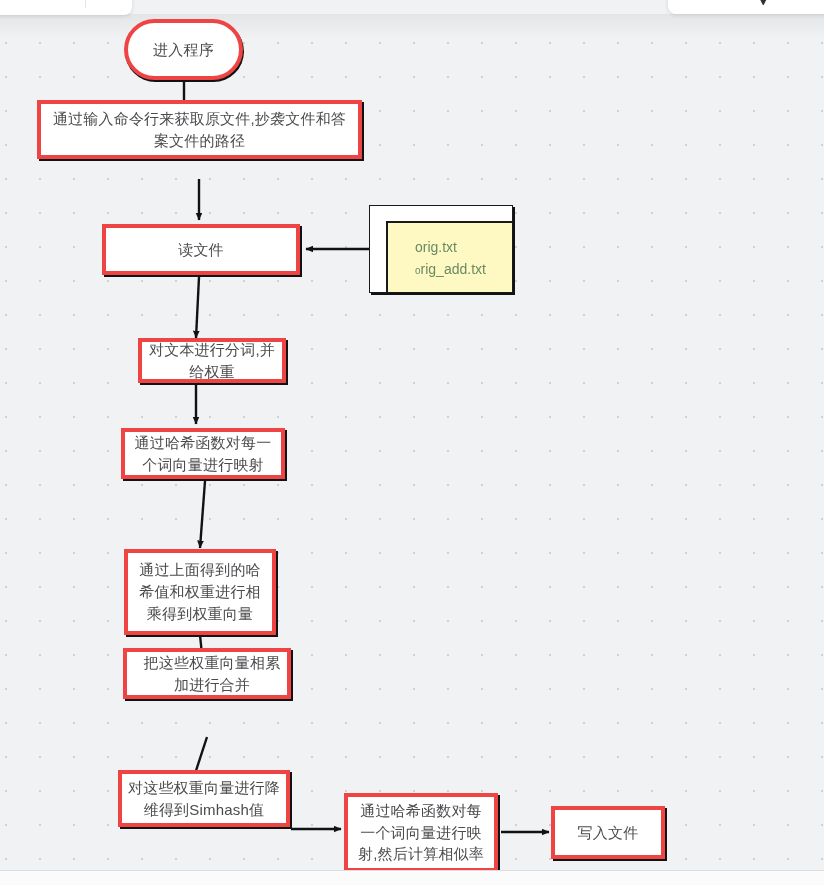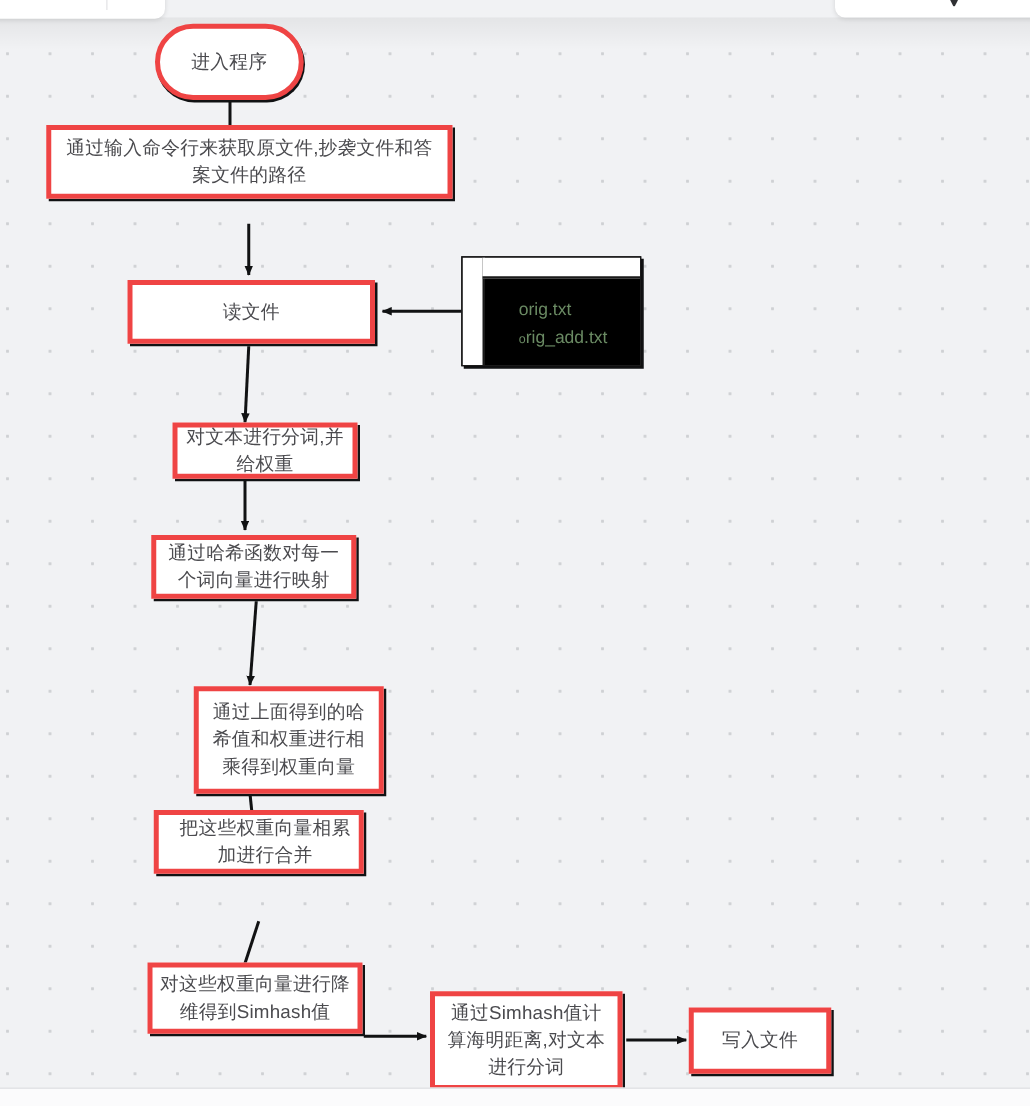--- a/index.html
+++ b/index.html
@@ -103,21 +103,21 @@
   .node.stadium {
     border-radius: 999px;
     box-shadow: 1px 2px 0 0 #111213;
   }
   .node-label { display: block; }
 
   
   #note-files {
     position: absolute;
     box-sizing: border-box;
-    background: #000000;
+    background: #fef9c3;
     border: 1px solid #1a1a1a;
     box-shadow: 2px 2px 0 0 #111213;
     overflow: hidden;
   }
   #note-gutter {
     position: absolute;
     left: 0; top: 0;
     width: 16px; height: 100%;
     border-right: 2px solid #1a1a1a;
     background: #ffffff;
@@ -209,34 +209,34 @@
   </div>
 
   <div class="node" style="left:138px; top:338px; width:148px; height:45px;justify-content:center;">
     <span class="node-label">对文本进行分词,并给权重</span>
   </div>
 
   <div class="node" style="left:121px; top:428px; width:164px; height:51px;justify-content:center;">
     <span class="node-label">通过哈希函数对每一个词向量进行映射</span>
   </div>
 
-  <div class="node" style="left:124px; top:549px; width:152px; height:86px;margin-left:31px;">
+  <div class="node" style="left:124px; top:549px; width:152px; height:86px;">
     <span class="node-label">通过上面得到的哈希值和权重进行相乘得到权重向量</span>
   </div>
 
   <div class="node" style="left:123px; top:648px; width:168px; height:51px;padding-left:16px;">
     <span class="node-label">把这些权重向量相累加进行合并</span>
   </div>
 
   <div class="node" style="left:118px; top:770px; width:172px; height:57px;">
     <span class="node-label">对这些权重向量进行降维得到Simhash值</span>
   </div>
 
   <div class="node" style="left:344px; top:793px; width:154px; height:79px;">
-    <span class="node-label">通过Simhash值计算海明距离,对文本进行分词</span>
+    <span class="node-label">通过哈希函数对每一个词向量进行映射,然后计算相似率</span>
   </div>
 
   <div class="node" style="left:551px; top:806px; width:114px; height:53px;">
     <span class="node-label">写入文件</span>
   </div>
 
   <div class="chrome-panel" id="toolbar-left"></div>
   <div id="toolbar-left-divider"></div>
   <div class="chrome-panel" id="toolbar-right"></div>
   <div id="toolbar-right-glyph">▾</div>

